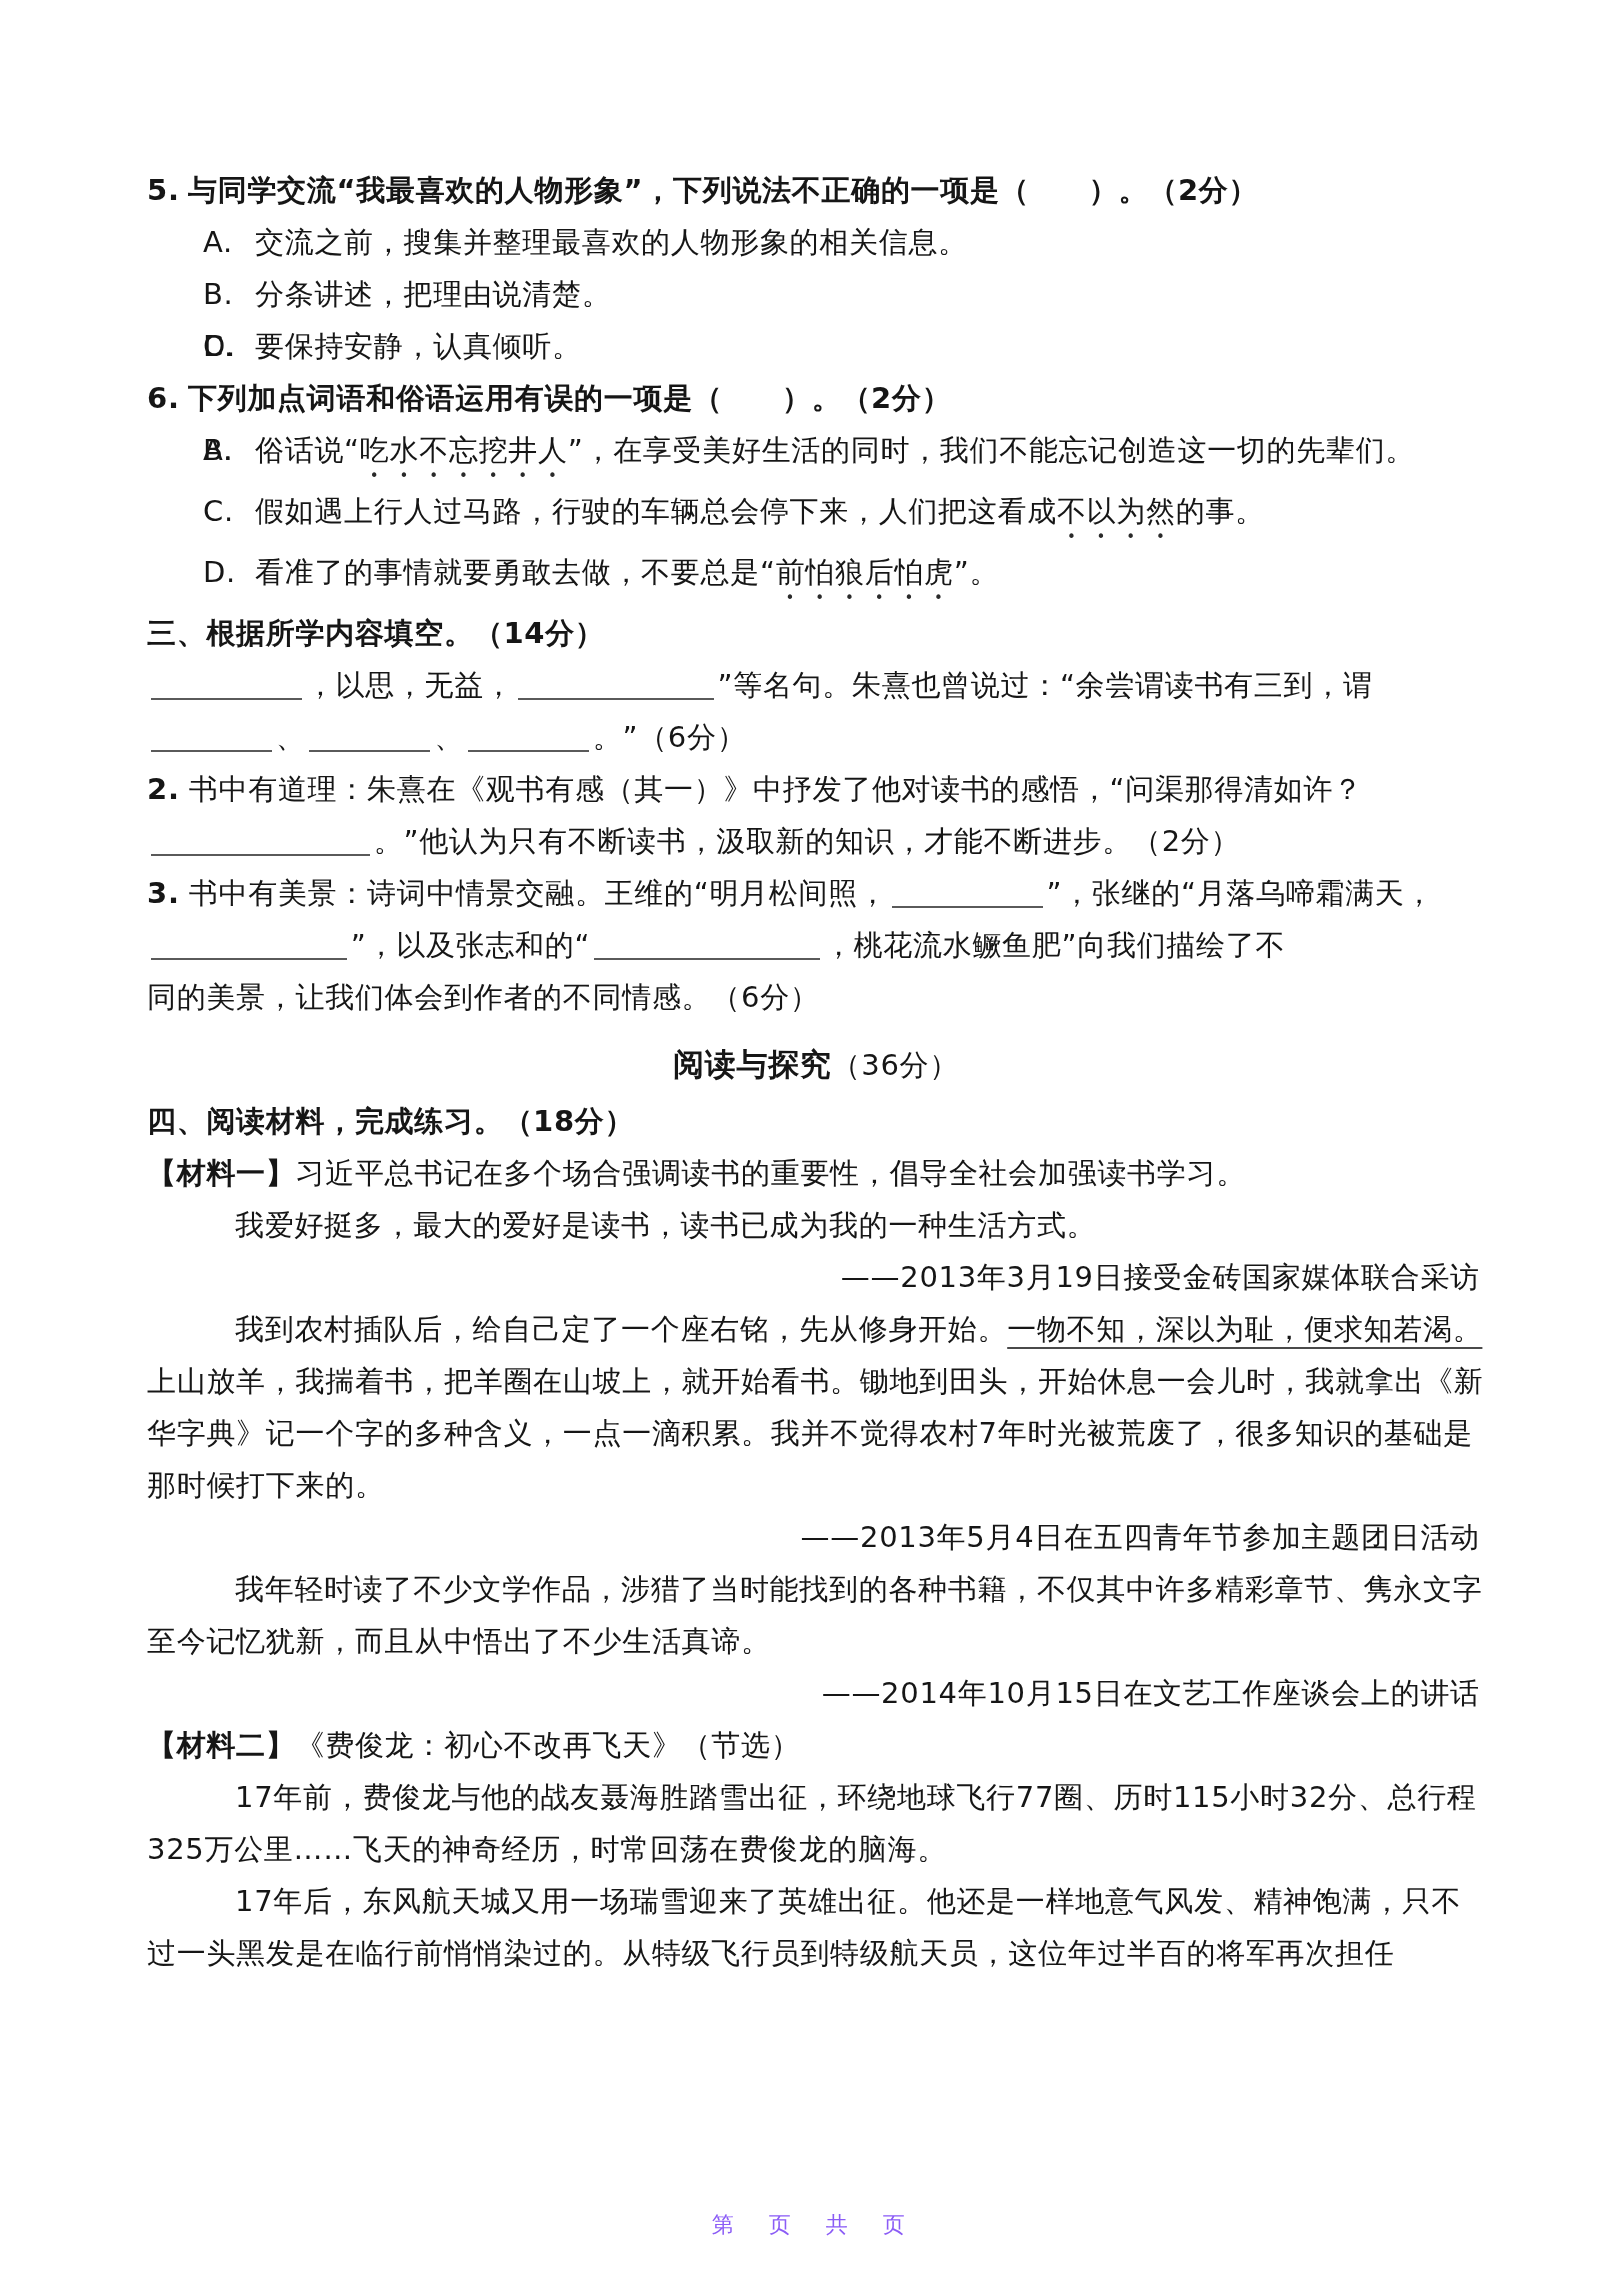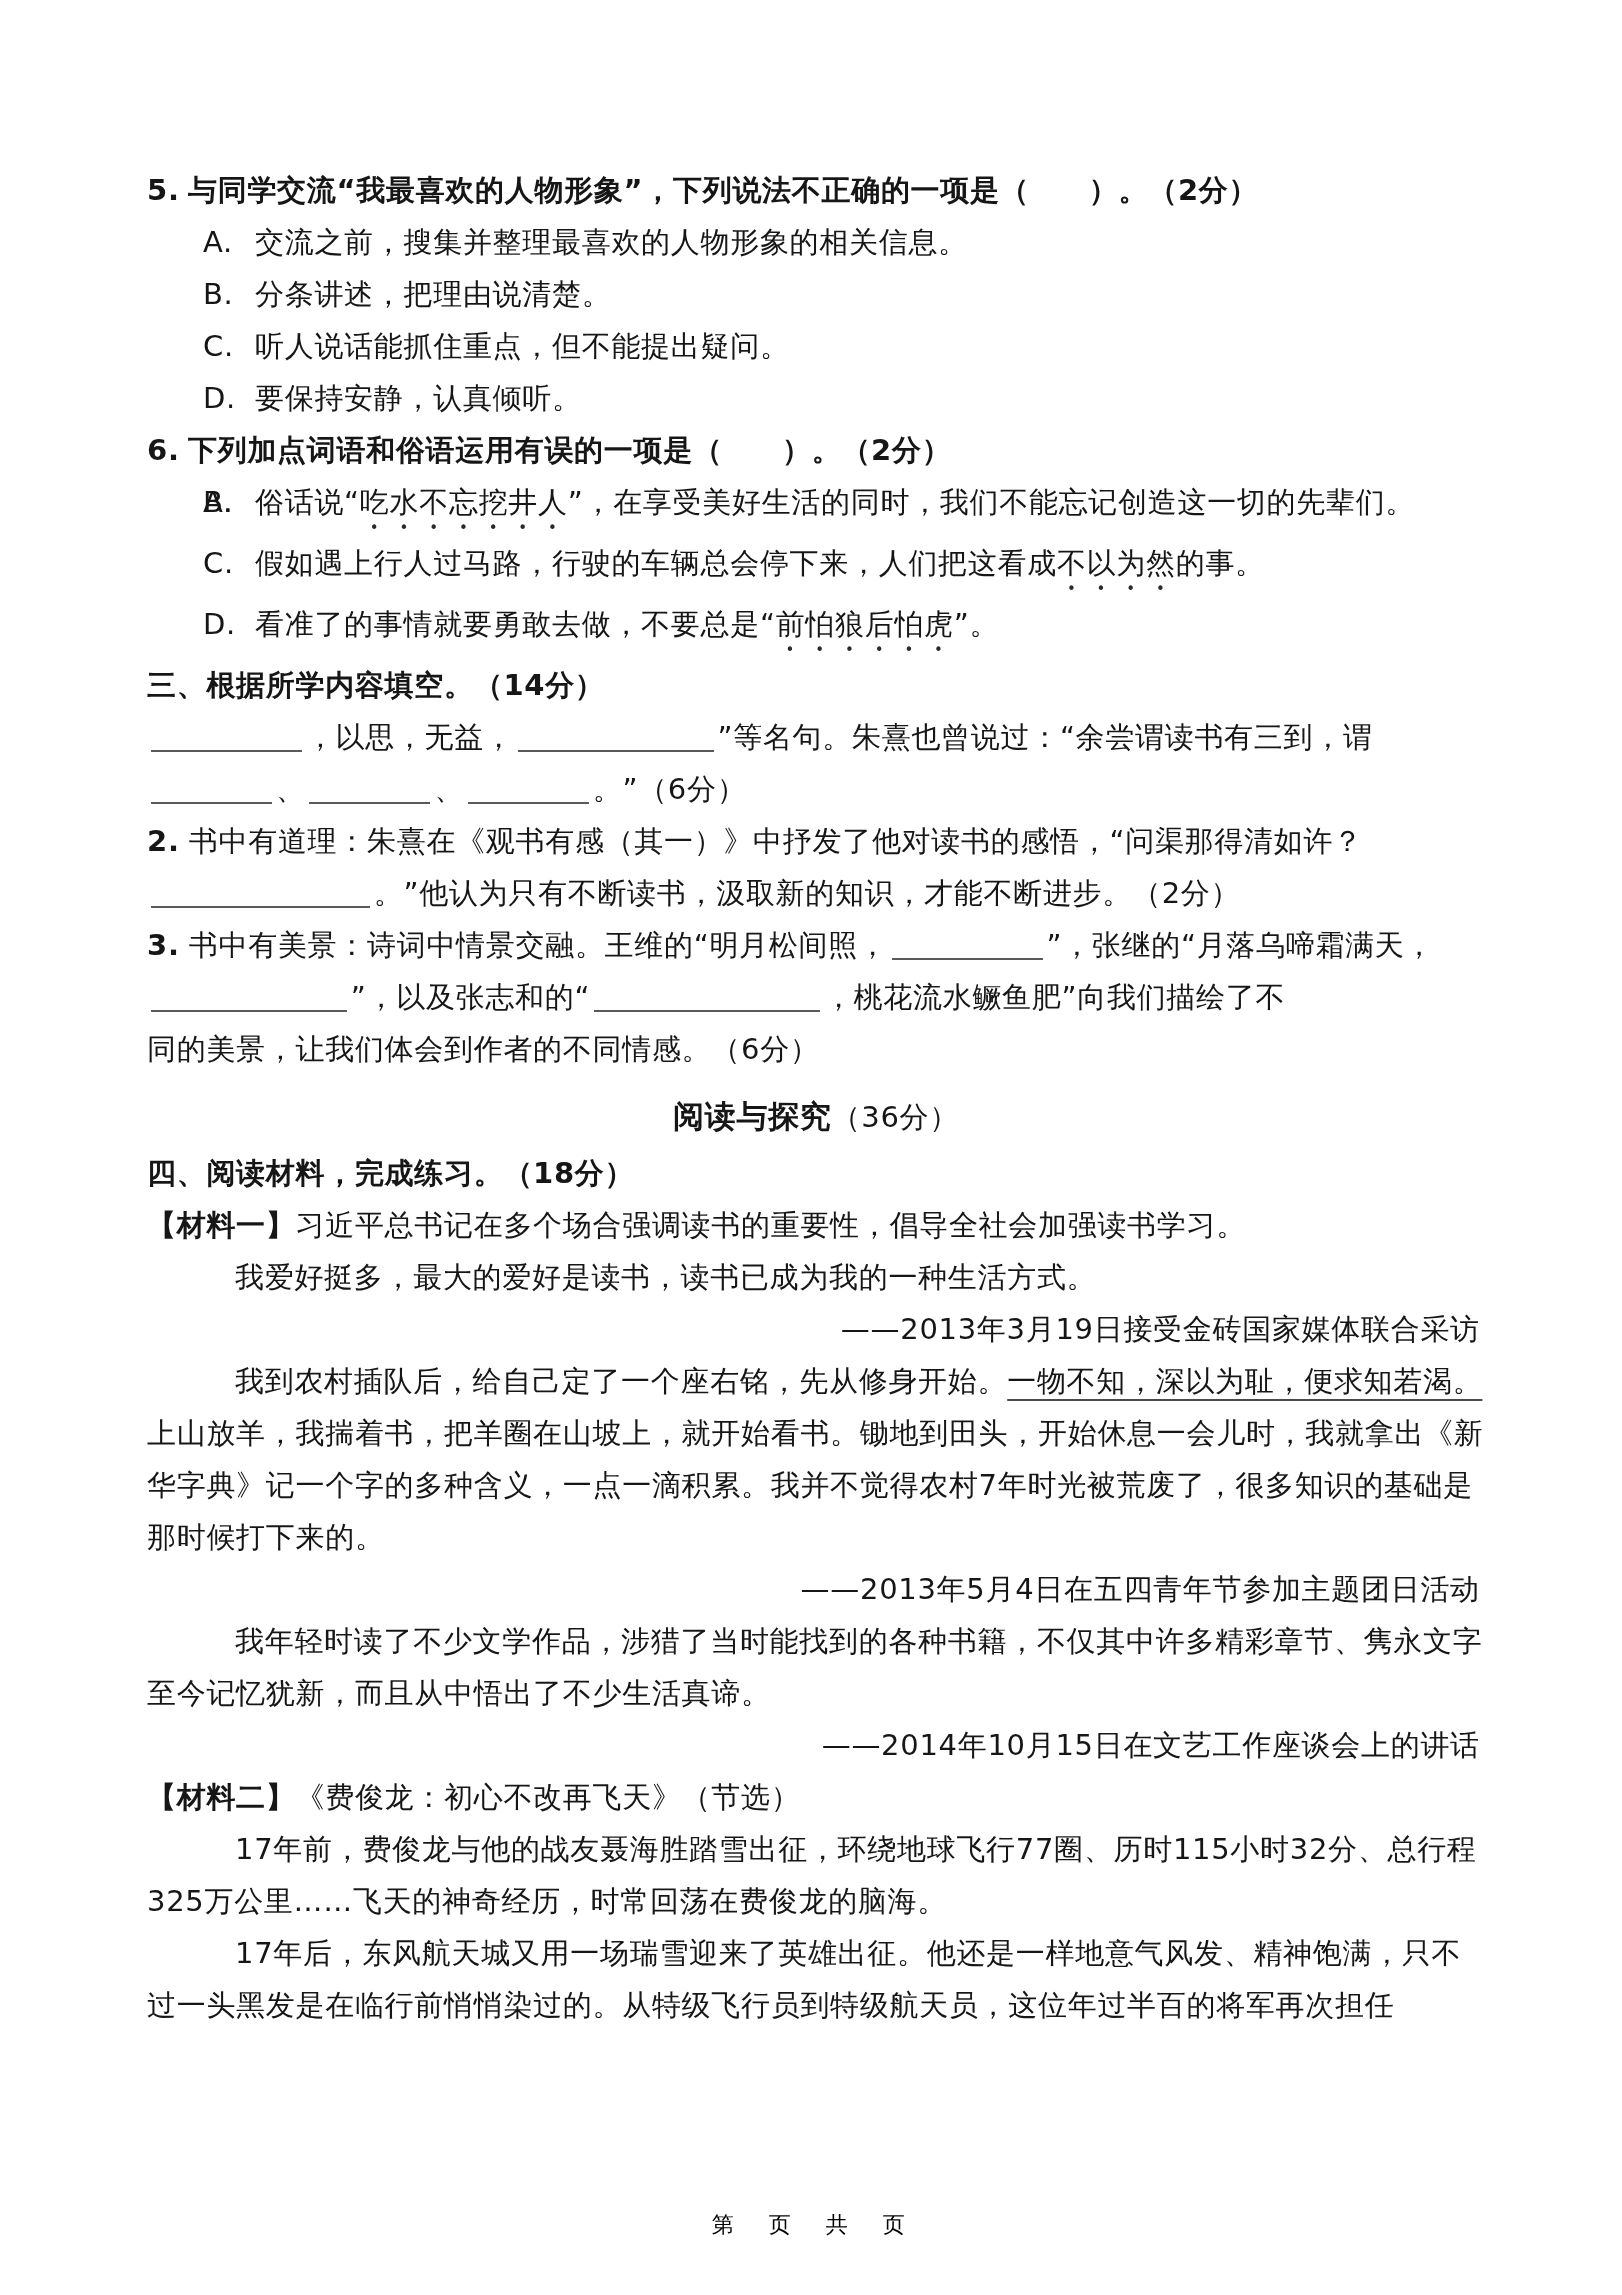--- a/index.html
+++ b/index.html
@@ -63,21 +63,21 @@
     text-emphasis: filled dot #2a2a2a;
     text-emphasis-position: under right;
   }
   .footer {
     position: absolute;
     left: 0;
     width: 100%;
     top: 2210px;
     text-align: center;
     font-size: 22px;
-    color: #000000;
+    color: #8b5cf6;
     letter-spacing: 6.5px;
   }
 </style>
 </head>
 <body>
 
 <div class="page">
   <main class="content">
 
     <section>
@@ -88,21 +88,20 @@
       <div class="line option">
         <span class="opt-letter">A.</span>
         <span>交流之前，搜集并整理最喜欢的人物形象的相关信息。</span>
       </div>
       <div class="line option">
         <span class="opt-letter">B.</span>
         <span>分条讲述，把理由说清楚。</span>
       </div>
       <div class="line option">
         <span class="opt-letter">C.</span>
-        <span>听人说话能抓住重点，但不能提出疑问。</span>
       </div>
       <div class="line option">
         <span class="opt-letter">D.</span>
         <span>要保持安静，认真倾听。</span>
       </div>
     </section>
 
     <section>
       <div class="line stem">
         <span class="qnum">6.</span>

